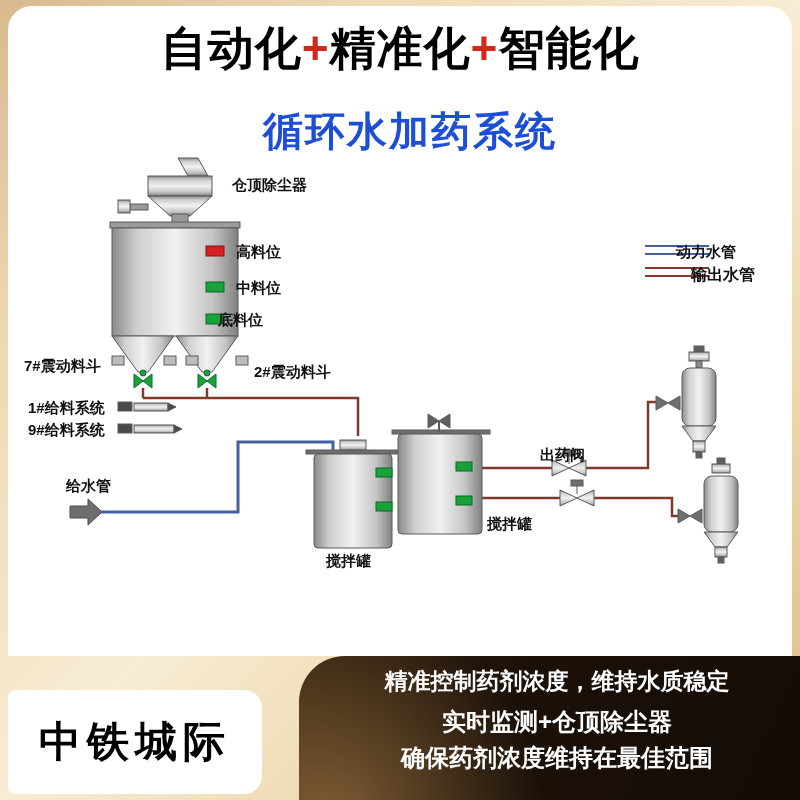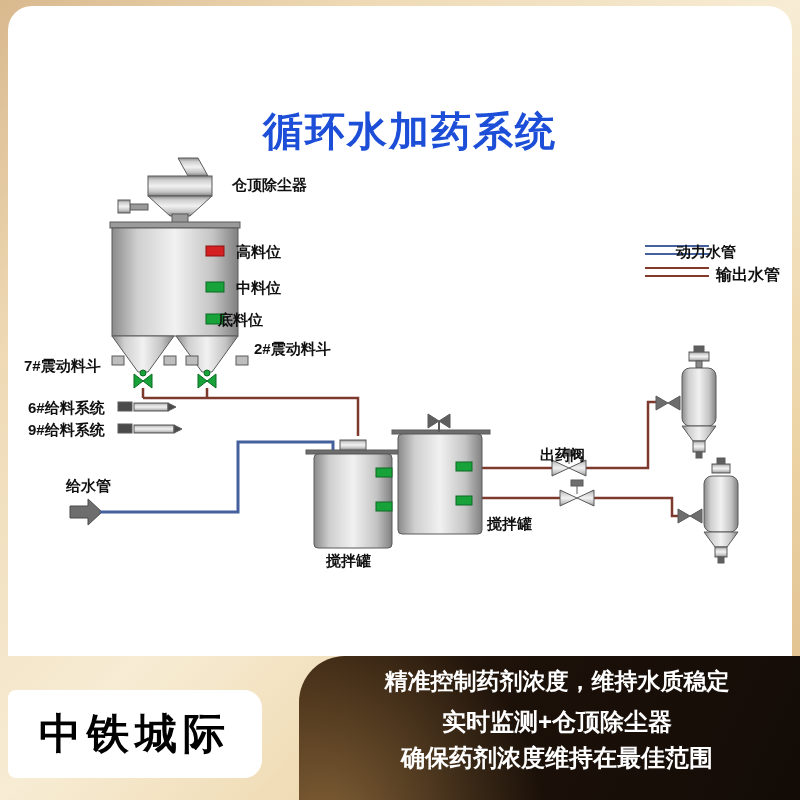--- a/index.html
+++ b/index.html
@@ -21,28 +21,29 @@
   .legend-line.output{border-color:#84392a;}
   .footer-panel{position:absolute;left:299px;top:656px;width:516px;height:176px;z-index:4;
     border-top-left-radius:46px;
     background:
       radial-gradient(circle at 6% 96%, rgba(214,164,94,0.5), rgba(214,164,94,0) 42%),
       linear-gradient(115deg,#33200f 0%,#1c1109 40%,#120b06 100%);}
   .f-line{position:absolute;left:0;width:100%;text-align:center;color:#ffffff;font-weight:700;}
   .f1{top:10px;font-size:23px;}
   .f2{top:50px;font-size:24px;}
   .f3{top:86px;font-size:24px;}
-  .brand-box{position:absolute;left:8px;top:690px;width:254px;height:88px;background:#ffffff;
+  .brand-box{position:absolute;left:8px;top:690px;width:254px;height:104px;background:#ffffff;
     border-radius:8px 18px 18px 8px;z-index:5;display:flex;align-items:center;justify-content:center;}
   .brand-box span{font-size:42px;font-weight:900;color:#000;letter-spacing:6px;}
 </style>
 </head>
 <body>
 
 <div class="card">
+  <h1 class="title1"><span>自动化</span><span class="plus">+</span><span>精准化</span><span class="plus">+</span><span>智能化</span></h1>
   <h2 class="title2">循环水加药系统</h2>
 </div>
 
 <svg class="diagram-svg" viewBox="0 0 800 800" xmlns="http://www.w3.org/2000/svg">
   <defs>
     <linearGradient id="gV" x1="0" x2="1" y1="0" y2="0">
       <stop offset="0" stop-color="#8a8a8a"></stop>
         <stop offset="0.2" stop-color="#cfcfcf"></stop>
       <stop offset="0.5" stop-color="#f1f1f1"></stop>
         <stop offset="0.8" stop-color="#c4c4c4"></stop>
@@ -160,32 +161,32 @@
     <path d="M678,509 L690,516 L678,523 Z M702,509 L690,516 L702,523 Z" fill="#6e6e6e"></path>
   </g>
 </svg>
 
 <div class="labels">
   <span class="dlab" style="left:232px;top:176px">仓顶除尘器</span>
   <span class="dlab" style="left:236px;top:243px">高料位</span>
   <span class="dlab" style="left:236px;top:279px">中料位</span>
   <span class="dlab" style="left:218px;top:311px">底料位</span>
   <span class="dlab" style="left:24px;top:357px">7#震动料斗</span>
-  <span class="dlab" style="left:254px;top:340px">2#震动料斗</span>
-  <span class="dlab" style="left:28px;top:399px">6#给料系统</span>
+  <span class="dlab" style="left:254px;top:363px">2#震动料斗</span>
+  <span class="dlab" style="left:28px;top:399px">1#给料系统</span>
   <span class="dlab" style="left:28px;top:421px">9#给料系统</span>
   <span class="dlab" style="left:66px;top:477px">给水管</span>
   <span class="dlab" style="left:326px;top:552px">搅拌罐</span>
   <span class="dlab" style="left:487px;top:515px">搅拌罐</span>
   <span class="dlab" style="left:540px;top:446px">出药阀</span>
 
   <div class="legend-line power" style="left:645px;top:245px"></div>
   <span class="dlab" style="left:676px;top:243px;font-size:15px">动力水管</span>
   <div class="legend-line output" style="left:645px;top:267px"></div>
-  <span class="dlab" style="left:716px;top:265px;font-size:16px">输出水管</span>
+  <span class="dlab" style="left:691px;top:265px;font-size:16px">输出水管</span>
 </div>
 
 <div class="footer-panel">
   <div class="f-line f1">精准控制药剂浓度，维持水质稳定</div>
   <div class="f-line f2">实时监测+仓顶除尘器</div>
   <div class="f-line f3">确保药剂浓度维持在最佳范围</div>
 </div>
 
 <div class="brand-box">
   <span>中铁城际</span>

